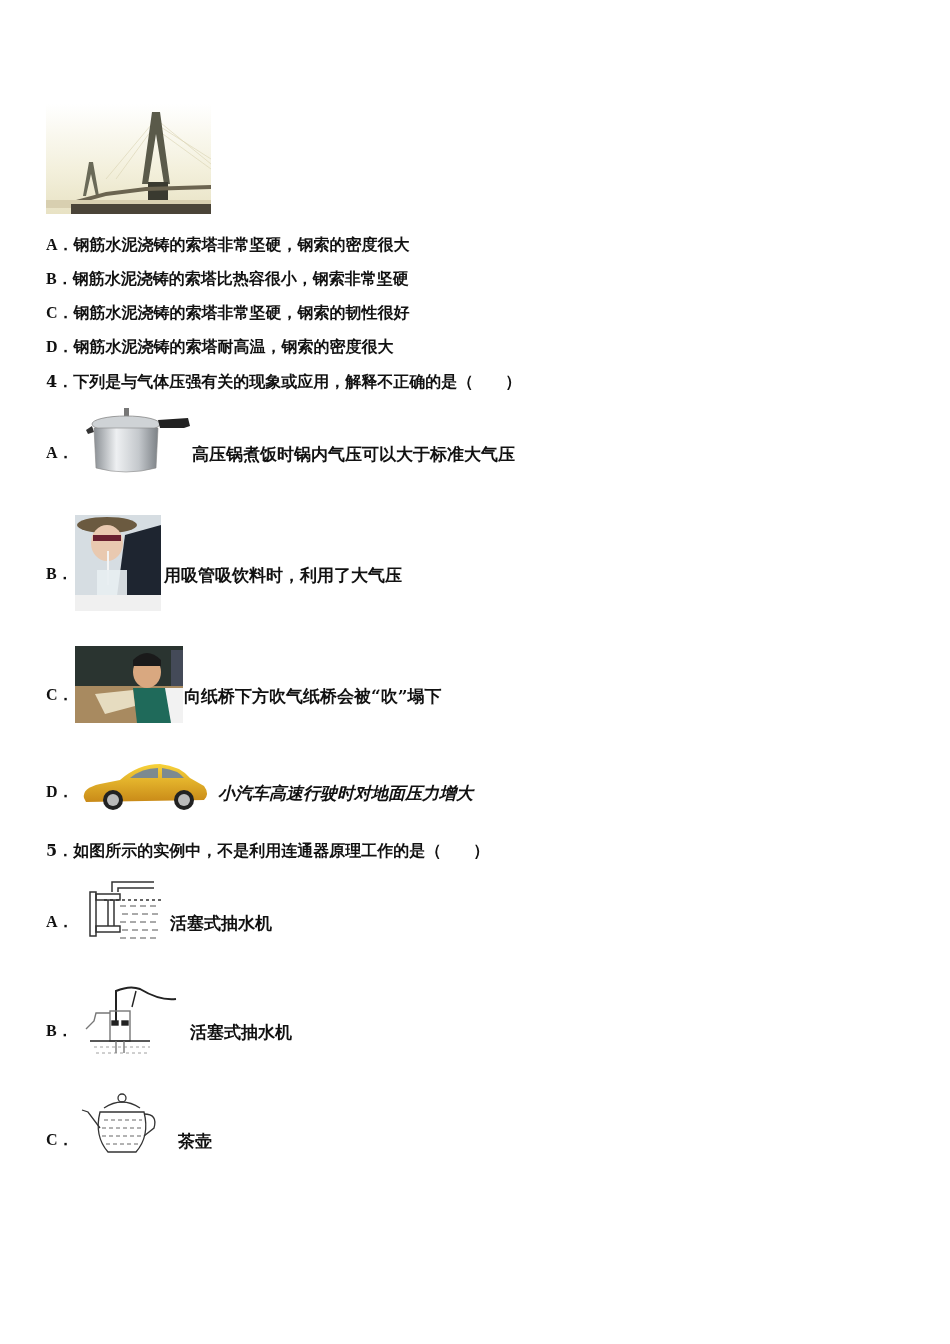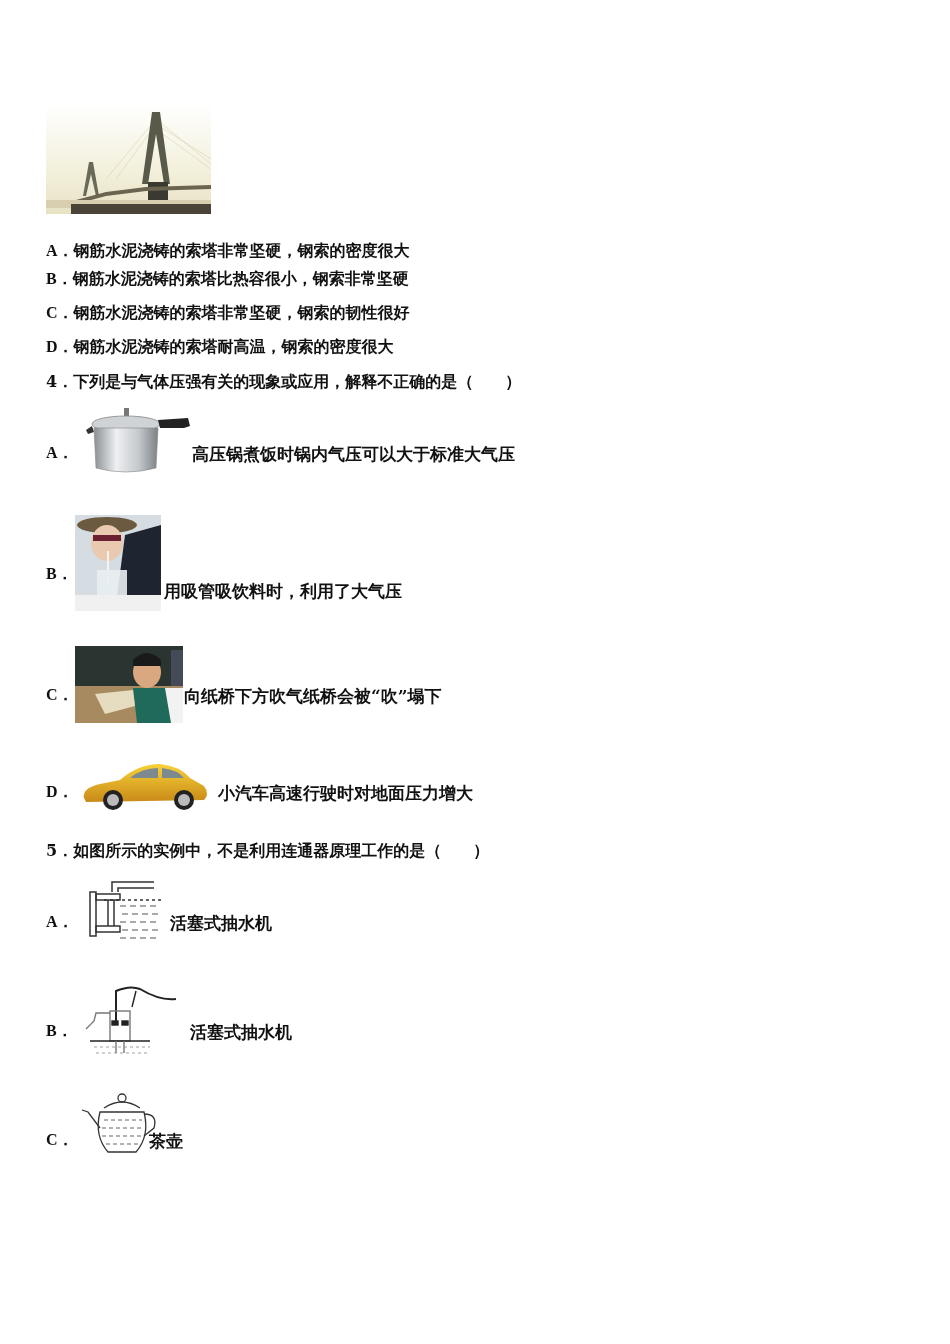--- a/index.html
+++ b/index.html
@@ -39,21 +39,21 @@
 
     <polygon points="43,58 47,58 53,92 50,92 45,70 40,92 37,92" fill="#6a6a58"></polygon>
 
     <polygon points="30,96 60,88 100,83 165,81 165,85 100,87 60,92 30,100" fill="#6b6450"></polygon>
 
     <rect x="0" y="96" width="165" height="8" fill="#d8cfb0"></rect>
     <rect x="25" y="100" width="140" height="10" fill="#4a4438"></rect>
   </svg>
 </div>
 
-<div class="line" style="top:241px;text-align:center;">
+<div class="line" style="top:235px;text-align:center;">
   <span class="lbl">A．</span><span class="txt">钢筋水泥浇铸的索塔非常坚硬，钢索的密度很大</span>
 </div>
 <div class="line" style="top:269px;">
   <span class="lbl">B．</span><span class="txt">钢筋水泥浇铸的索塔比热容很小，钢索非常坚硬</span>
 </div>
 <div class="line" style="top:303px;">
   <span class="lbl">C．</span><span class="txt">钢筋水泥浇铸的索塔非常坚硬，钢索的韧性很好</span>
 </div>
 <div class="line" style="top:337px;">
   <span class="lbl">D．</span><span class="txt">钢筋水泥浇铸的索塔耐高温，钢索的密度很大</span>
@@ -87,21 +87,21 @@
     <rect width="86" height="96" fill="#d6dde2"></rect>
     <path d="M50,20 L86,10 L86,96 L40,96 Z" fill="#1e2530"></path>
     <ellipse cx="32" cy="10" rx="30" ry="8" fill="#6b5a40"></ellipse>
     <ellipse cx="32" cy="28" rx="16" ry="18" fill="#e9c9b0"></ellipse>
     <rect x="18" y="20" width="28" height="6" fill="#6a2030"></rect>
     <rect x="32" y="36" width="2" height="34" fill="#f4f4f4"></rect>
     <rect x="22" y="55" width="30" height="30" fill="#e8eef2" opacity="0.9"></rect>
     <rect x="0" y="80" width="86" height="16" fill="#f0f0f0"></rect>
   </svg>
 </div>
-<span class="opttxt" style="left:164px; top:564px;margin-top:16px;">用吸管吸饮料时，利用了大气压</span>
+<span class="opttxt" style="left:164px; top:564px;">用吸管吸饮料时，利用了大气压</span>
 
 <span class="optlbl" style="top:685px;">C．</span>
 <div class="img" style="left:75px; top:646px; width:108px; height:77px;">
   <svg width="108" height="77" viewBox="0 0 108 77">
     <rect width="108" height="40" fill="#2a3430"></rect>
     <rect y="40" width="108" height="37" fill="#a88a60"></rect>
     <ellipse cx="72" cy="26" rx="14" ry="16" fill="#d9a880"></ellipse>
     <path d="M58,14 Q72,0 86,14 L86,20 L58,20 Z" fill="#1a1a1a"></path>
     <path d="M58,42 L100,42 L108,77 L62,77 Z" fill="#1f6a5a"></path>
     <path d="M90,42 L108,42 L108,77 L96,77 Z" fill="#f2f2f2"></path>
@@ -122,21 +122,21 @@
     </defs>
     <path d="M4,38 Q2,28 20,24 L40,20 Q58,4 80,4 Q100,6 110,18 L124,26 Q130,34 124,40 L6,42 Z" fill="url(#car)"></path>
     <path d="M50,18 Q62,8 78,8 L78,18 Z" fill="#7c8a90"></path>
     <path d="M82,8 Q98,10 104,18 L82,18 Z" fill="#7c8a90"></path>
     <circle cx="33" cy="40" r="10" fill="#222"></circle>
       <circle cx="33" cy="40" r="6" fill="#bbb"></circle>
     <circle cx="104" cy="40" r="10" fill="#222"></circle>
       <circle cx="104" cy="40" r="6" fill="#bbb"></circle>
   </svg>
 </div>
-<span class="opttxt" style="left:218px; top:782px;">小汽车高速行驶时对地面压力增大</span>
+<span class="opttxt" style="left:218px; top:782px;font-style:italic;">小汽车高速行驶时对地面压力增大</span>
 
 <div class="line" style="top:841px;">5．如图所示的实例中，不是利用连通器原理工作的是（　　）</div>
 
 <span class="optlbl" style="top:912px;">A．</span>
 <div class="img" style="left:84px; top:878px; width:82px; height:70px;">
   <svg width="82" height="70" viewBox="0 0 82 70" fill="none" stroke="#333" stroke-width="1.5">
     <path d="M28,14 L28,4 L70,4"></path>
       <path d="M34,14 L34,10 L70,10"></path>
     <rect x="6" y="14" width="6" height="44"></rect>
     <rect x="12" y="16" width="24" height="6"></rect>
@@ -184,13 +184,13 @@
     <path d="M66,22 Q80,22 76,36 L66,44"></path>
     <path d="M22,36 L10,20 L4,18"></path>
     <g stroke="#666" stroke-width="1" stroke-dasharray="4 3">
       <line x1="26" y1="28" x2="64" y2="28"></line>
         <line x1="24" y1="36" x2="66" y2="36"></line>
       <line x1="24" y1="44" x2="64" y2="44"></line>
         <line x1="28" y1="52" x2="60" y2="52"></line>
     </g>
   </svg>
 </div>
-<span class="opttxt" style="left:149px; top:1130px;">茶壶</span>
+<span class="opttxt" style="left:178px; top:1130px;">茶壶</span>
 
 </body></html>

